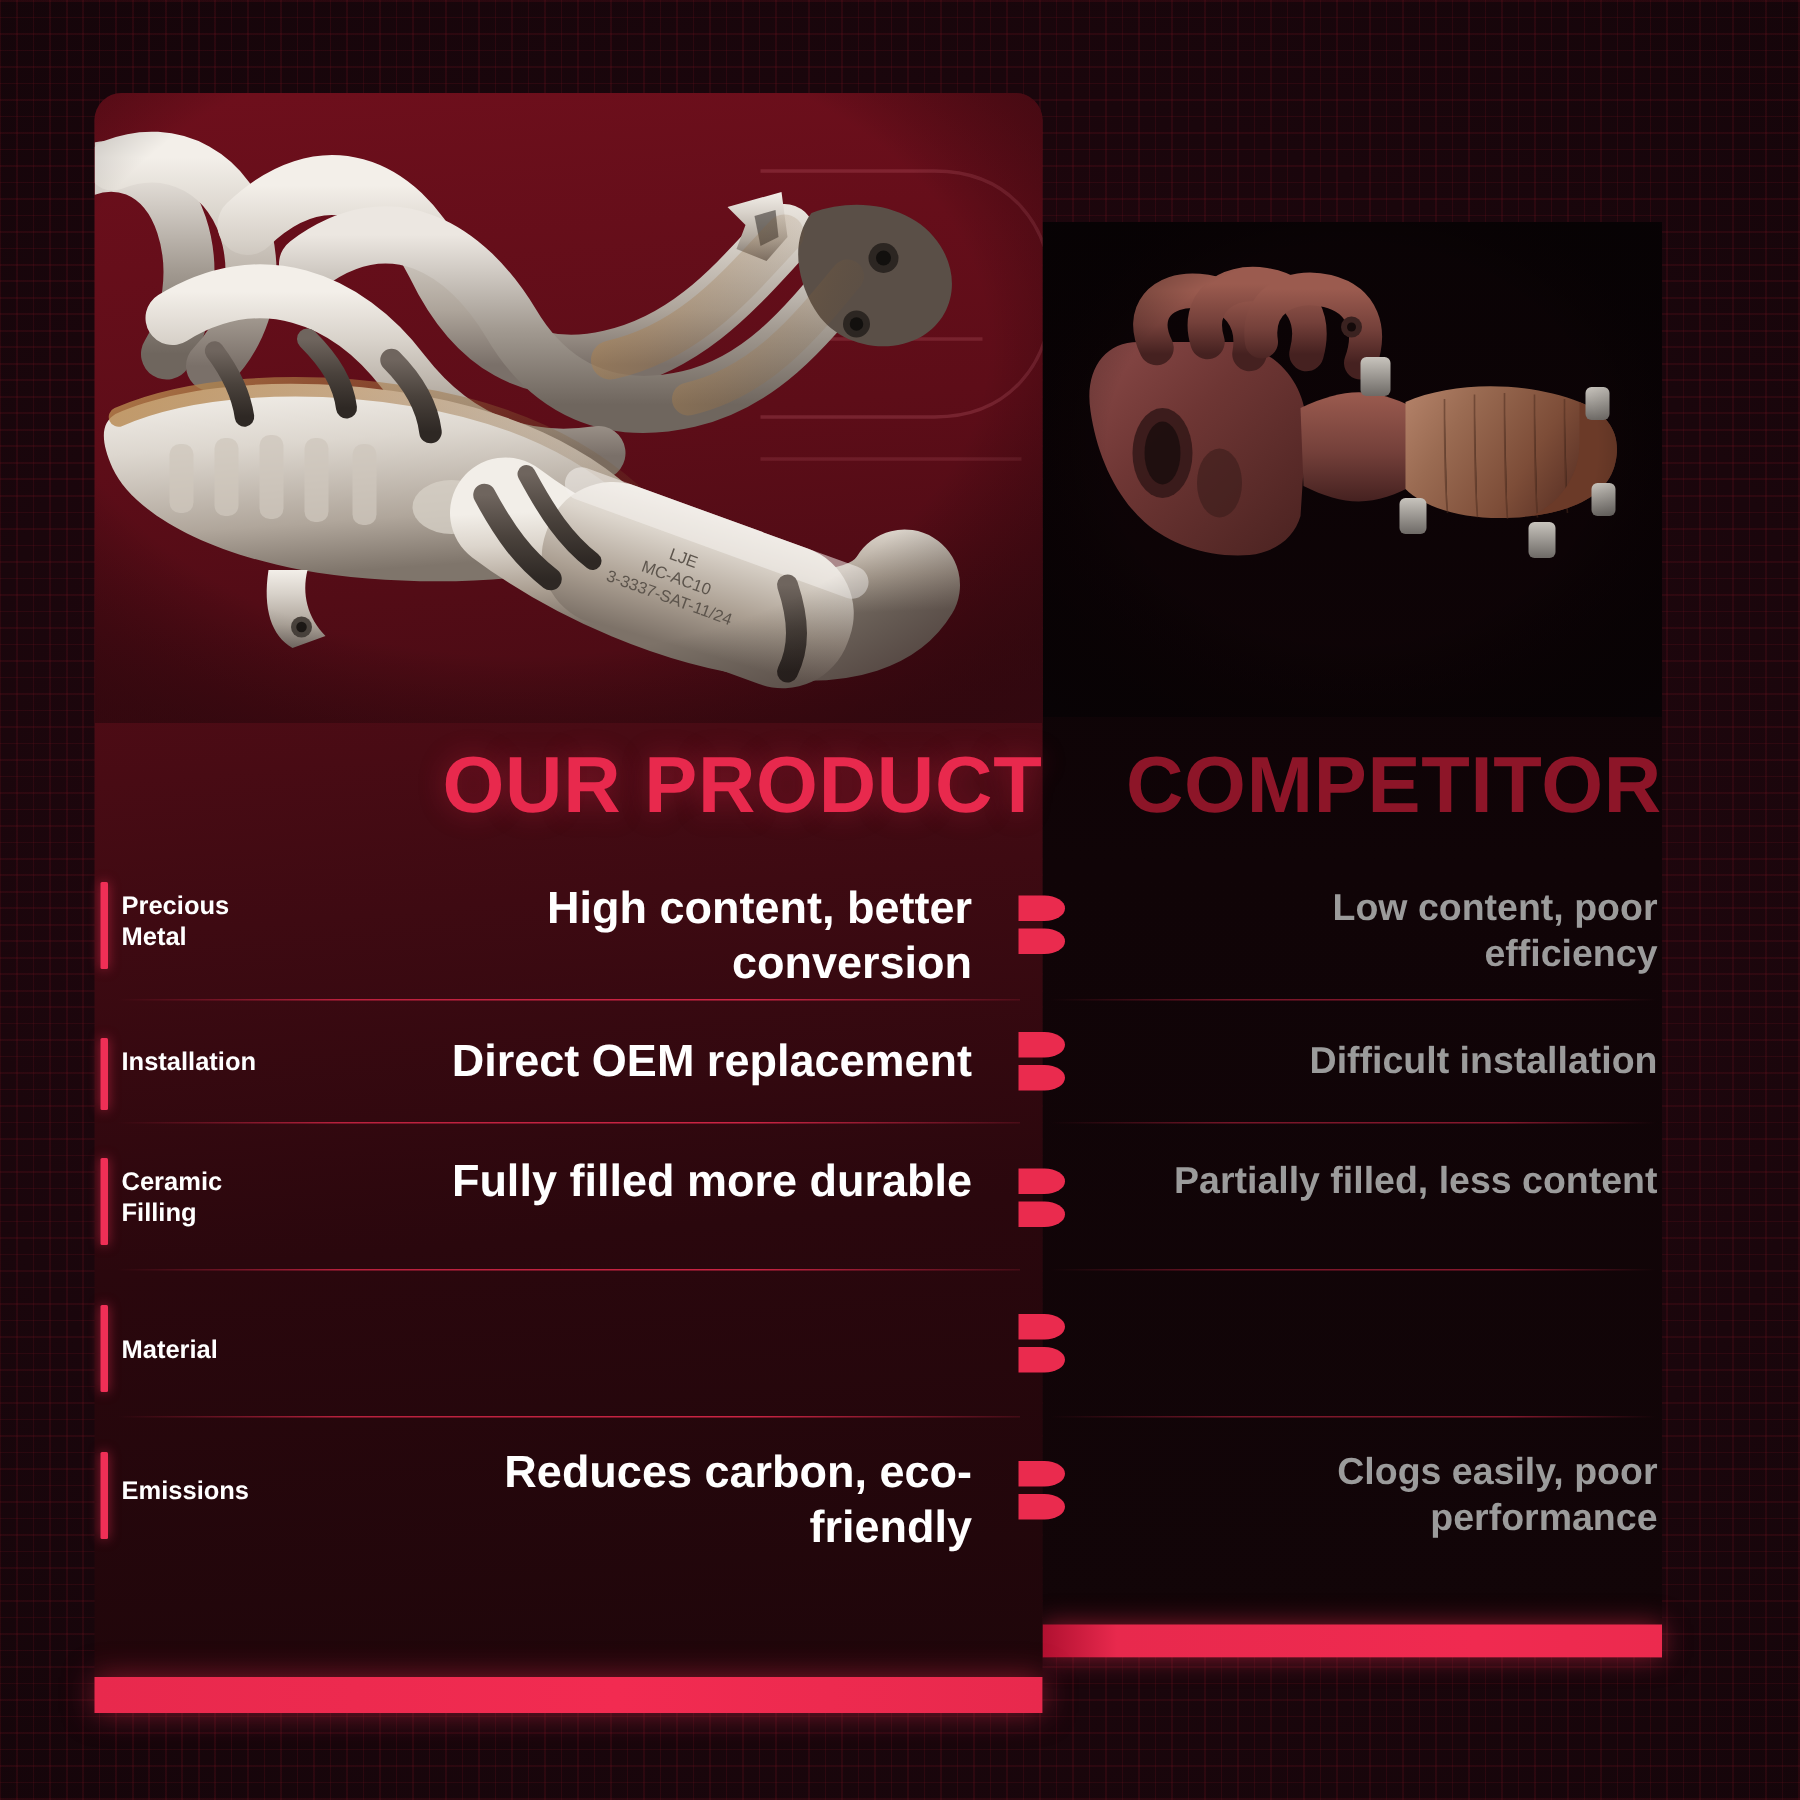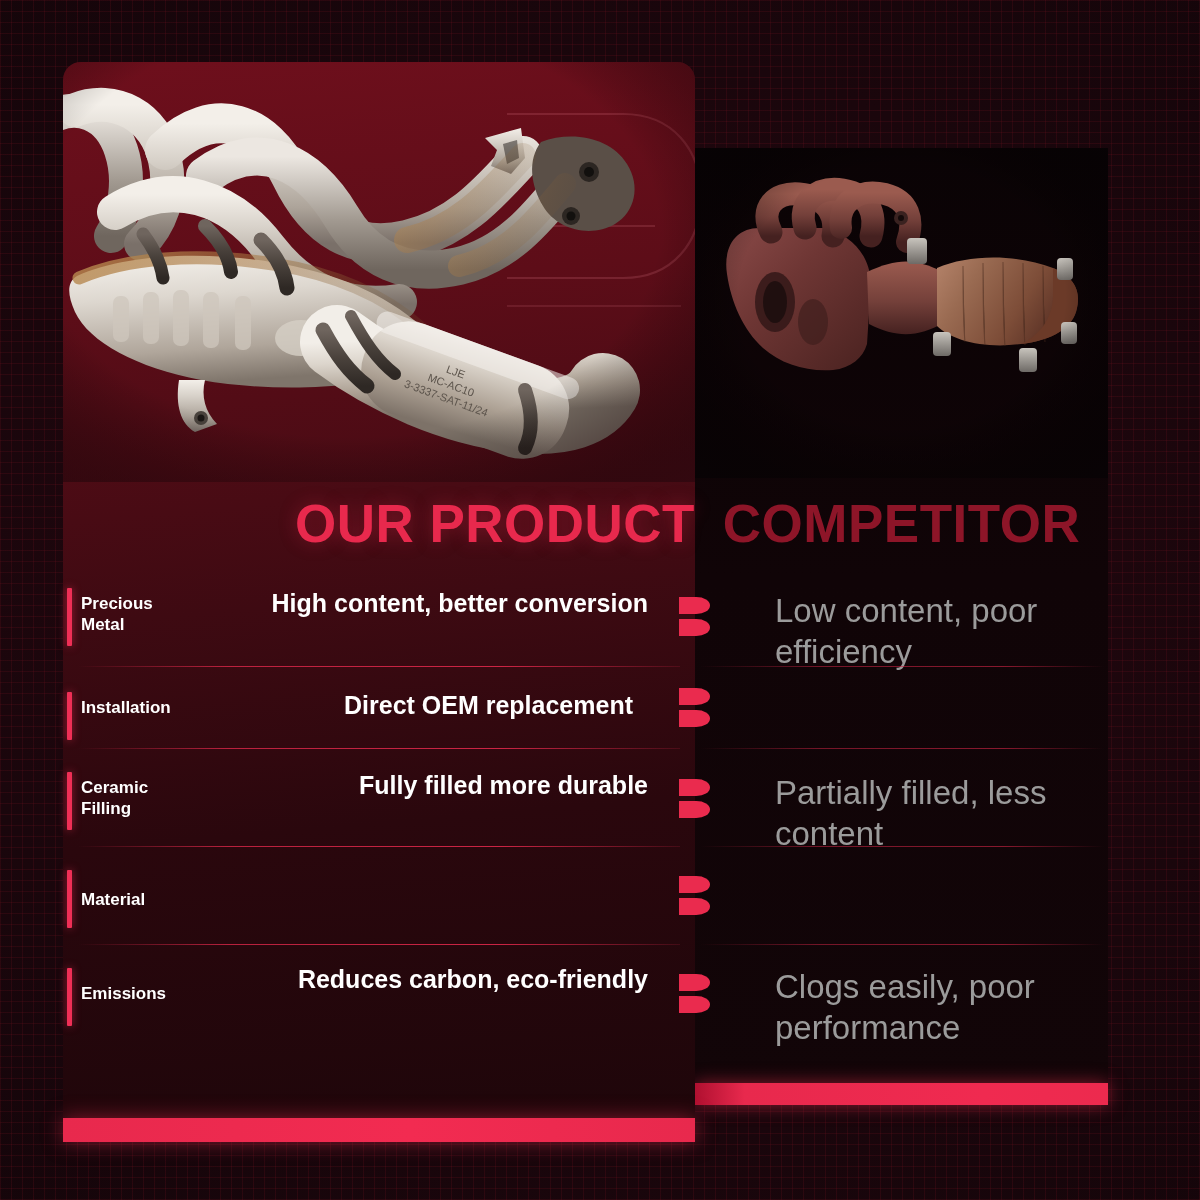--- a/index.html
+++ b/index.html
@@ -73,21 +73,21 @@
   }
   .title-prod{
     left:63px; top:493px; width:632px;
     text-align:right;
     font-size:53px;
     color:#e8294d;
     text-shadow:0 0 18px rgba(232,41,77,.35);
   }
   .title-comp{
     left:695px; top:493px; width:413px;
-    text-align:center;
+    text-align:right;
     font-size:53px;
     color:#8d1528;
   }
 
   
   .rows{ position:absolute; left:0; top:0; width:1200px; height:1200px; }
 
   .row{ position:absolute; left:0; width:1200px; }
   .row-label{
     position:absolute; left:18px;
@@ -103,42 +103,43 @@
     width:5px; height:58px;
     background:linear-gradient(180deg,#f0315a,#c5average);
     background:#ef2f56;
     border-radius:1px;
     box-shadow:0 0 8px rgba(239,47,86,.6);
   }
   .row-prod-text{
     position:absolute; right:52px; width:390px;
     text-align:right;
     color:#ffffff;
-    font-size:25px;
+    font-size:30px;
     font-weight:bold;
     line-height:1.22;
   }
 
   
   .row-div-prod{
     position:absolute; left:78px; width:602px; height:1px;
     background:linear-gradient(90deg, rgba(232,41,77,0) 0%, rgba(232,41,77,.75) 25%, rgba(232,41,77,.85) 70%, rgba(232,41,77,.15) 100%);
   }
   .row-div-comp{
     position:absolute; left:700px; width:404px; height:1px;
     background:linear-gradient(90deg, rgba(232,41,77,0) 0%, rgba(200,35,66,.55) 30%, rgba(200,35,66,.65) 75%, rgba(200,35,66,0) 100%);
   }
 
   
   .row-comp-text{
     position:absolute; right:95px; width:330px;
-    text-align:left;
+    text-align:right;
     color:#9b9b9b;
-    font-size:33px;
+    font-size:25px;
     line-height:1.25;
+    font-weight:bold;
   }
 
   
   .row-marker{
     position:absolute; left:679px; top:50%;
     transform:translateY(-50%);
     width:31px; height:39px;
   }
   .row-marker .mk{
     position:absolute; left:0; width:31px; height:17px;
@@ -366,25 +367,26 @@
       <div class="row-comp-text" style="right:95px;top:20px;">Low content, poor efficiency</div>
     </div>
     <div class="row-div-prod" style="top:666px;"></div>
     <div class="row-div-comp" style="top:666px;"></div>
 
     <div class="row" style="top:672px;height:78px;padding-left:32px;">
       <div class="row-tick" style="left:67px;top:20px;transform:none;height:48px;"></div>
       <div class="row-label" style="left:81px;top:26px;">
         <div>Installation</div>
       </div>
-      <div class="row-prod-text" style="right:567px;top:18px;">Direct OEM replacement</div>
+      <div class="row-prod-text" style="right:552px;top:18px;">Direct OEM replacement</div>
       <div class="row-marker" style="top:16px;transform:none;">
         <span class="mk top"></span>
         <span class="mk bot"></span>
       </div>
+      <div class="row-comp-text" style="right:95px;top:20px;">Difficult installation</div>
     </div>
     <div class="row-div-prod" style="top:748px;"></div>
     <div class="row-div-comp" style="top:748px;"></div>
 
     <div class="row" style="top:754px;height:93px;">
       <div class="row-tick" style="left:67px;"></div>
       <div class="row-label" style="left:81px;top:24px;">
         <div>Ceramic</div>
         <div>Filling</div>
       </div>

